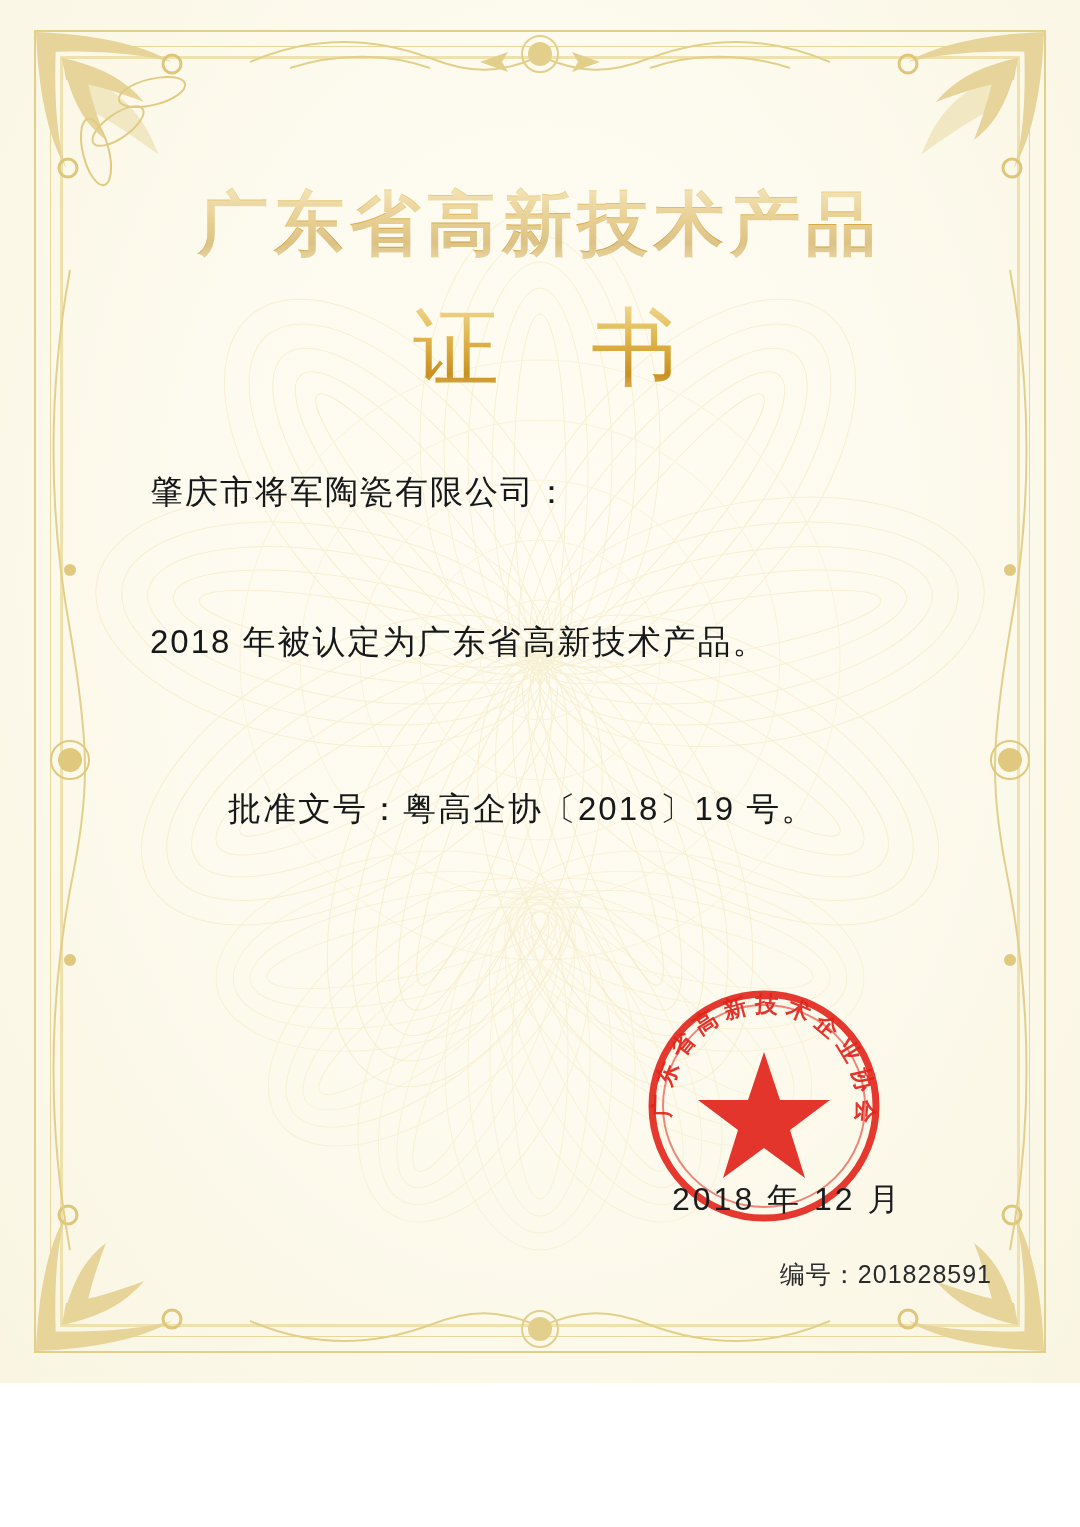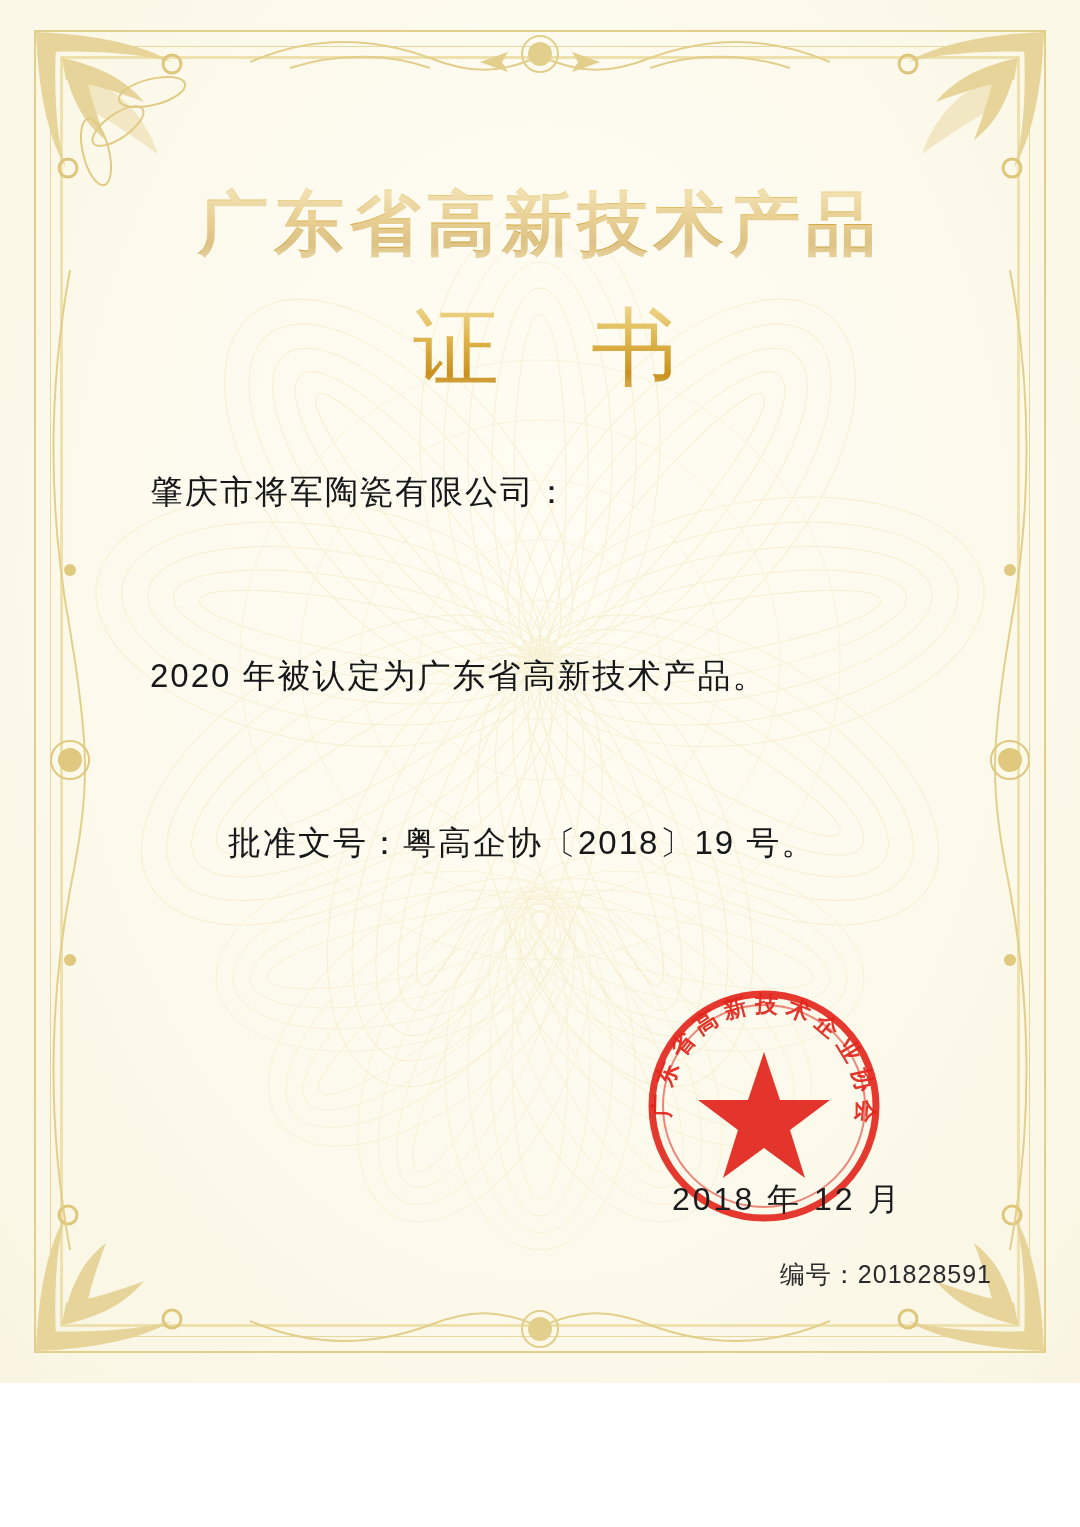--- a/index.html
+++ b/index.html
@@ -158,21 +158,21 @@
     position: absolute;
     left: 150px;
     right: 120px;
     top: 470px;
     color: #16181a;
     font-family: "Liberation Sans", "DejaVu Sans", sans-serif;
   }
   .salutation {
     font-size: 33px;
     letter-spacing: 2px;
-    margin-bottom: 118px;
+    margin-bottom: 84px;
   }
   .para-line {
     font-size: 33px;
     letter-spacing: 2px;
     line-height: 86px;
     white-space: pre;
   }
   .para-line .product {
     letter-spacing: 3px;
     padding: 0 22px;
@@ -367,21 +367,21 @@
     </g>
     <circle cx="30" cy="490" r="19" fill="none" stroke="#e0c97f" stroke-width="2"></circle>
   </svg>
 
   <div class="title-main">广东省高新技术产品</div>
   <div class="title-sub">证 书</div>
 
   <div class="body-text">
     <div class="salutation">肇庆市将军陶瓷有限公司：</div>
 
-    <div class="para-line">2020 年被认定为广东省高新技术产品。</div>
+    <div class="para-line">2018 年被认定为广东省高新技术产品。</div>
 
     <div class="field-line first">批准文号：粤高企协〔2018〕19 号。</div>
   </div>
 
   <div class="seal">
     <svg viewBox="0 0 248 248" width="248" height="248">
       <defs>
         <path id="sealArc" d="M 124 124 m -94 0 a 94 94 0 1 1 188 0 a 94 94 0 1 1 -188 0"></path>
       </defs>
       <circle cx="124" cy="124" r="112" fill="none" stroke="#e2241b" stroke-width="7" opacity="0.9"></circle>

